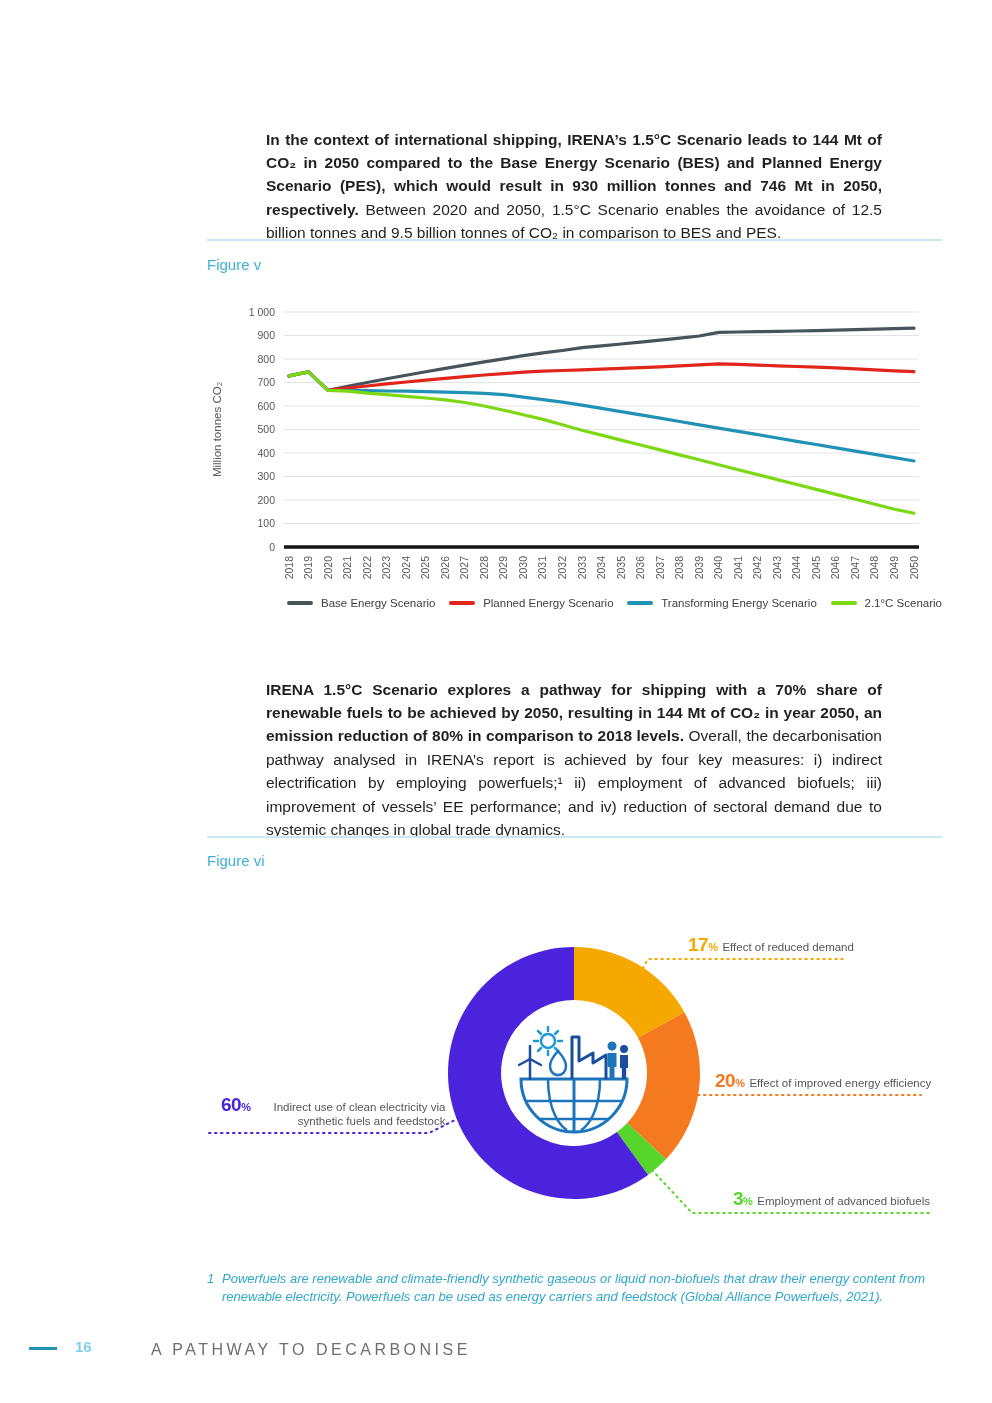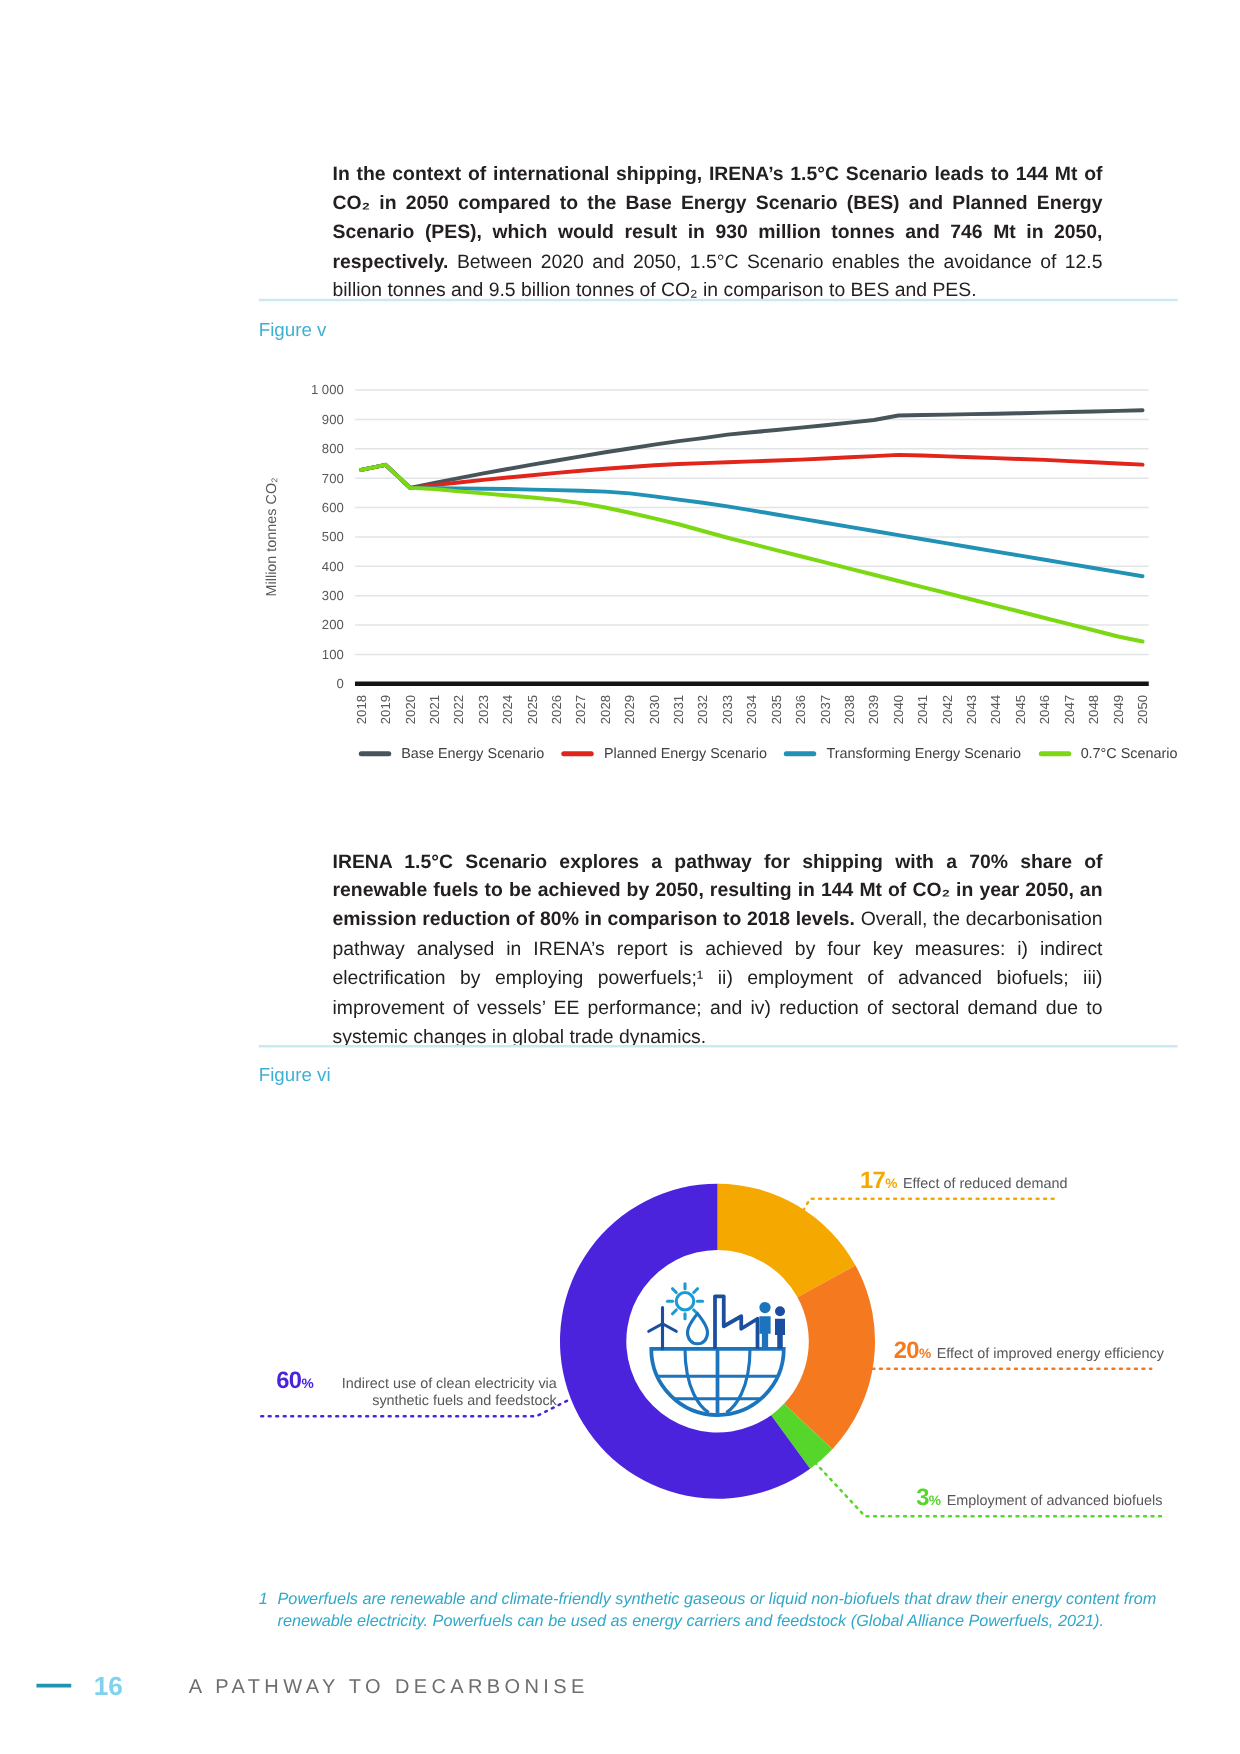--- a/index.html
+++ b/index.html
@@ -45,21 +45,21 @@
   .lbl-20{left:508px;top:152px;}
   .lbl-3{left:526px;top:270px;}
   .lbl-60{left:14px;top:176px;white-space:normal;}
   .lbl-60 .dl-text{width:190px;text-align:right;line-height:14px;}
 
   .footnote{position:absolute;left:178px;top:1257px;width:742px;font-style:italic;
             font-size:13px;line-height:17.5px;color:#2FA8C9;padding-left:15px;box-sizing:border-box;}
   .footnote .fn-marker{position:absolute;left:0;top:0;}
 
   .footer-dash{position:absolute;left:0;top:1347px;width:28px;height:3px;background:#2095B3;}
-  .page-number{position:absolute;left:46px;top:1338px;font-size:21px;font-weight:bold;color:#7FD1EE;}
+  .page-number{position:absolute;left:46px;top:1338px;font-size:15px;font-weight:bold;color:#7FD1EE;}
   .footer-title{position:absolute;left:122px;top:1341px;font-size:16px;color:#6D6E71;letter-spacing:3.5px;}
 </style>
 </head>
 <body>
 
 <div class="page">
 
   <p class="para intro"><b>In the context of international shipping, IRENA’s 1.5°C Scenario leads to 144 Mt of CO₂ in 2050 compared to the Base Energy Scenario (BES) and Planned Energy Scenario (PES), which would result in 930 million tonnes and 746 Mt in 2050, respectively.</b><span> Between 2020 and 2050, 1.5°C Scenario enables the avoidance of 12.5 billion tonnes and 9.5 billion tonnes of CO₂ in comparison to BES and PES.</span></p>
 
   <div class="divider div1"></div>
@@ -141,21 +141,21 @@
       <div class="legend-item">
         <span class="legend-swatch" style="background: rgb(225, 37, 27);"></span>
         <span class="legend-label">Planned Energy Scenario</span>
       </div>
       <div class="legend-item">
         <span class="legend-swatch" style="background: rgb(33, 145, 181);"></span>
         <span class="legend-label">Transforming Energy Scenario</span>
       </div>
       <div class="legend-item">
         <span class="legend-swatch" style="background: rgb(123, 216, 18);"></span>
-        <span class="legend-label">0.7°C Scenario</span>
+        <span class="legend-label">2.1°C Scenario</span>
       </div>
     </div>
 
   <p class="para para2"><b>IRENA 1.5°C Scenario explores a pathway for shipping with a 70% share of renewable fuels to be achieved by 2050, resulting in 144 Mt of CO₂ in year 2050, an emission reduction of 80% in comparison to 2018 levels.</b><span> Overall, the decarbonisation pathway analysed in IRENA’s report is achieved by four key measures: i) indirect electrification by employing powerfuels;¹ ii) employment of advanced biofuels; iii) improvement of vessels’ EE performance; and iv) reduction of sectoral demand due to systemic changes in global trade dynamics.</span></p>
 
   <div class="divider div2"></div>
 
   <div class="fig-caption figvi">
     <span class="fig-label">Figure vi</span>
   </div>

